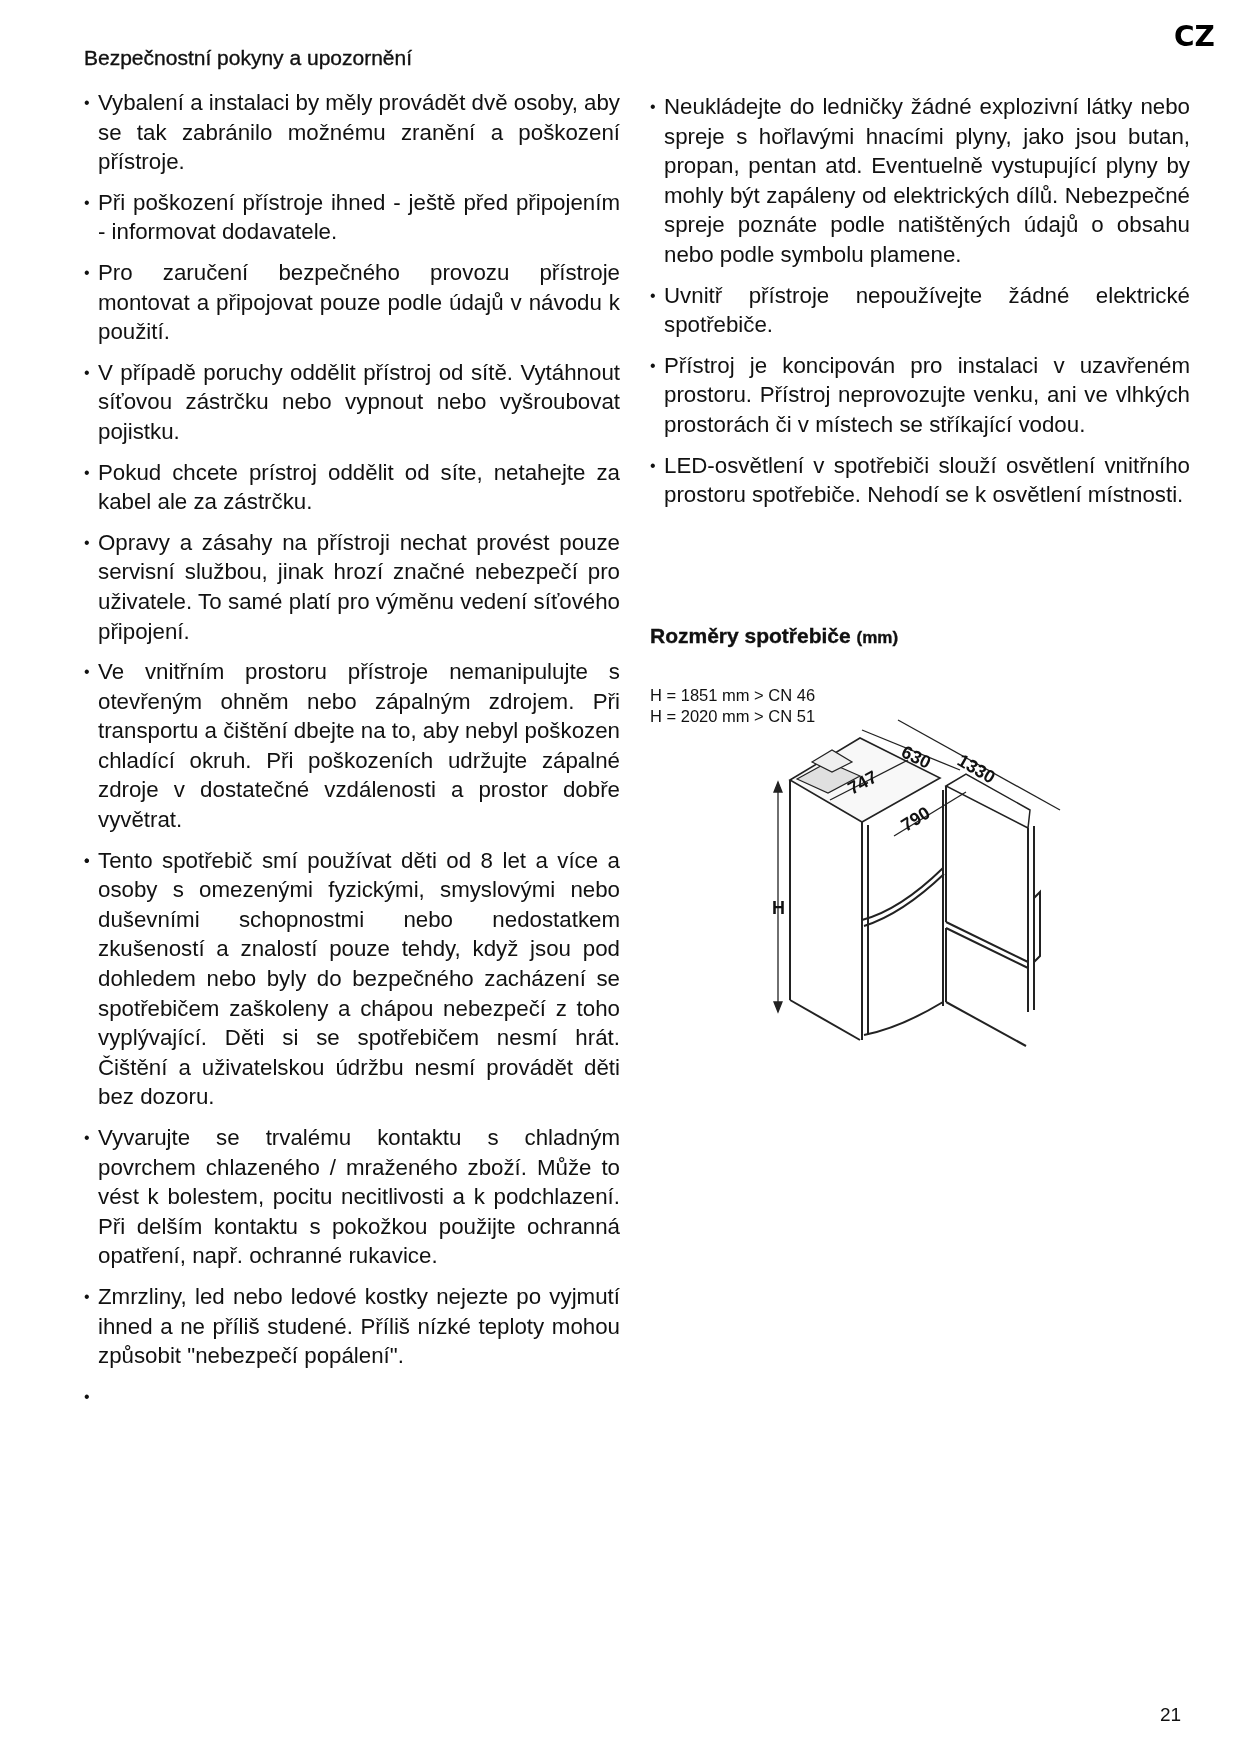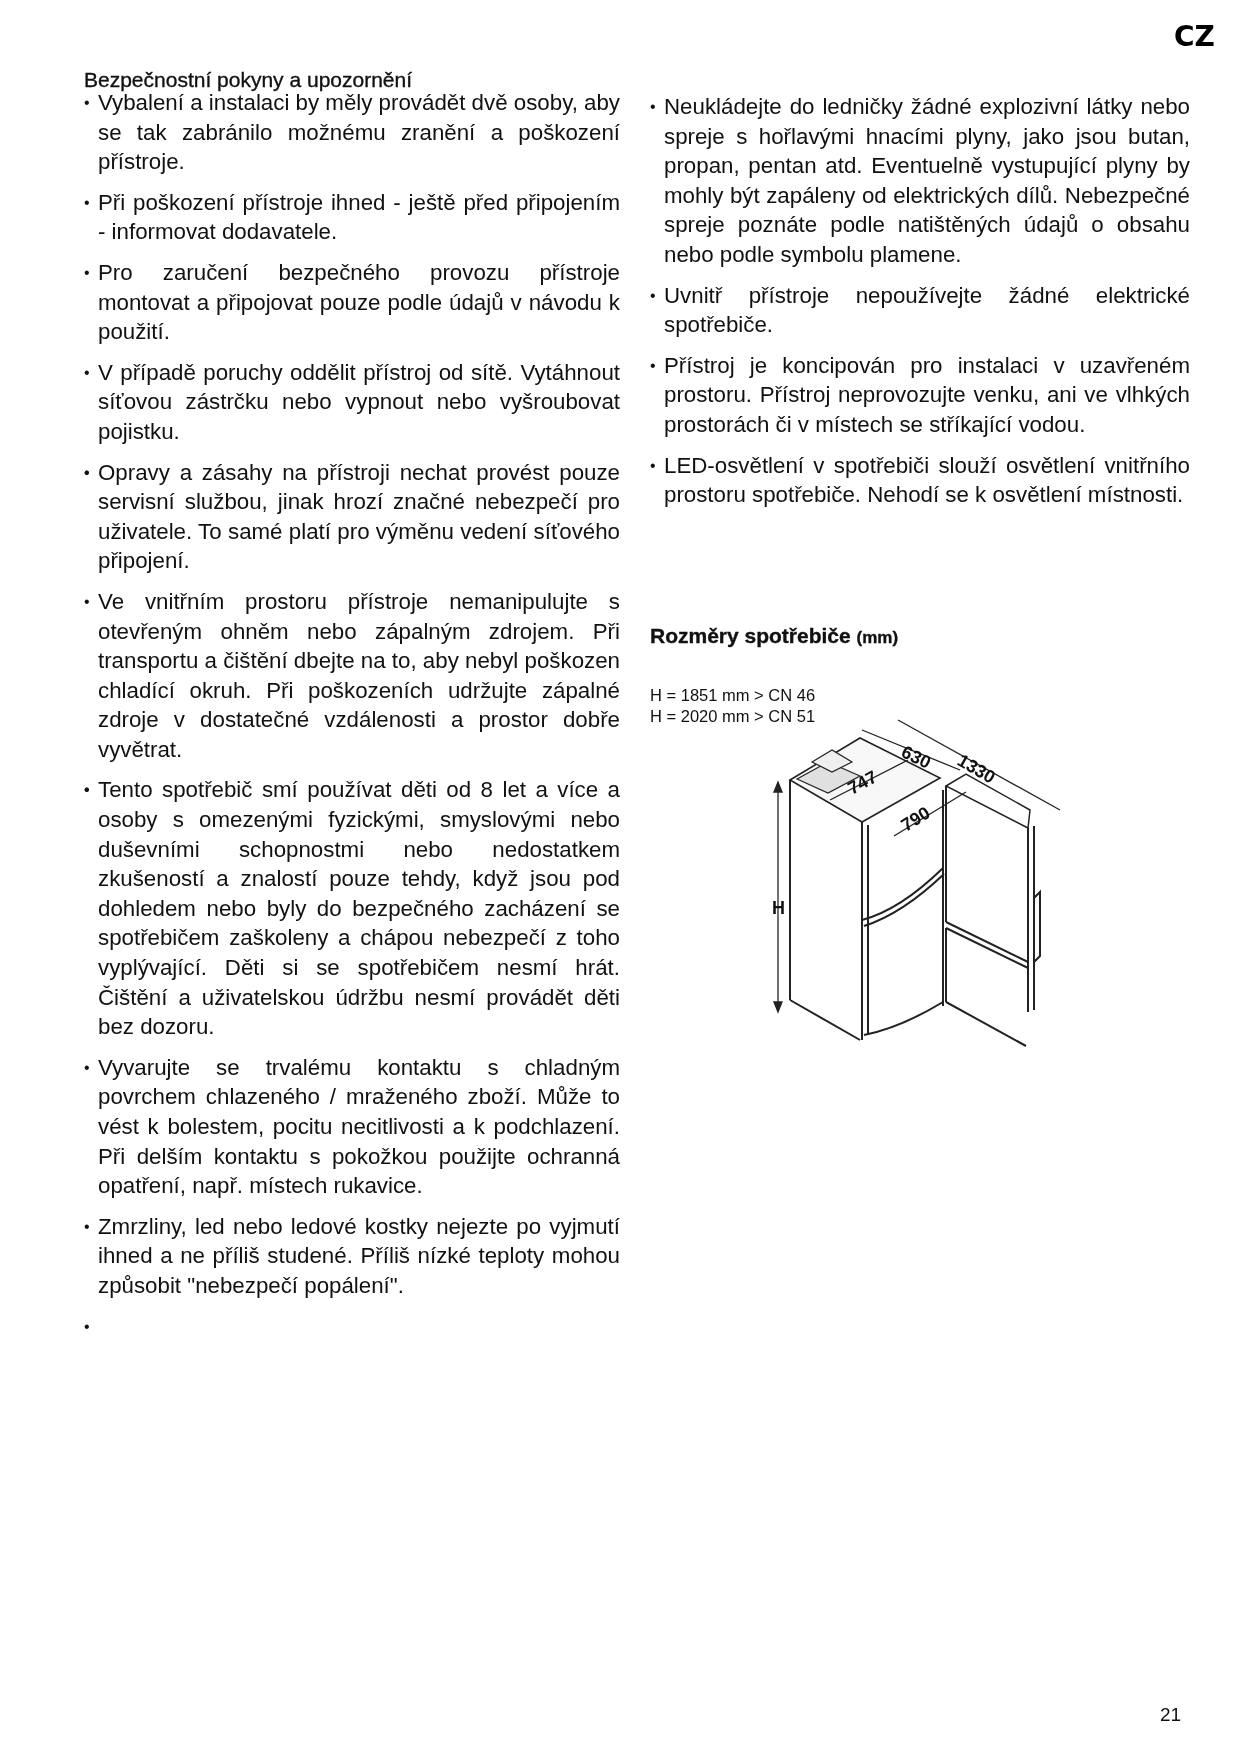--- a/index.html
+++ b/index.html
@@ -98,32 +98,32 @@
       left: 1160px;
       font-size: 19px;
     }
   </style>
 </head>
 <body>
 
 <div class="lang-badge">CZ</div>
 
 <div class="col col-left">
-  <h2 class="section-title" style="top:68px;left:0;">Bezpečnostní pokyny a upozornění</h2>
+  <h2 class="section-title" style="top:46px;left:0;">Bezpečnostní pokyny a upozornění</h2>
   <ul class="bullets" style="top:88px;left:0;width:536px;">
     <li class="bullet"><span class="dot">•</span><span>Vybalení a instalaci by měly provádět dvě osoby, aby se tak zabránilo možnému zranění a poškození přístroje.</span></li>
     <li class="bullet"><span class="dot">•</span><span>Při poškození přístroje ihned - ještě před připojením - informovat dodavatele.</span></li>
     <li class="bullet"><span class="dot">•</span><span>Pro zaručení bezpečného provozu přístroje montovat a připojovat pouze podle údajů v návodu k použití.</span></li>
     <li class="bullet"><span class="dot">•</span><span>V případě poruchy oddělit přístroj od sítě. Vytáhnout síťovou zástrčku nebo vypnout nebo vyšroubovat pojistku.</span></li>
-    <li class="bullet"><span class="dot">•</span></li>
+    <li class="bullet"><span class="dot">•</span><span>Pokud chcete prístroj oddělit od síte, netahejte za kabel ale za zástrčku.</span></li>
     <li class="bullet"><span class="dot">•</span><span>Opravy a zásahy na přístroji nechat provést pouze servisní službou, jinak hrozí značné nebezpečí pro uživatele. To samé platí pro výměnu vedení síťového připojení.</span></li>
     <li class="bullet"><span class="dot">•</span><span>Ve vnitřním prostoru přístroje nemanipulujte s otevřeným ohněm nebo zápalným zdrojem. Při transportu a čištění dbejte na to, aby nebyl poškozen chladící okruh. Při poškozeních udržujte zápalné zdroje v dostatečné vzdálenosti a prostor dobře vyvětrat.</span></li>
     <li class="bullet"><span class="dot">•</span></li>
     <li class="bullet"><span class="dot">•</span><span>Tento spotřebič smí používat děti od 8 let a více a osoby s omezenými fyzickými, smyslovými nebo duševními schopnostmi nebo nedostatkem zkušeností a znalostí pouze tehdy, když jsou pod dohledem nebo byly do bezpečného zacházení se spotřebičem zaškoleny a chápou nebezpečí z toho vyplývající. Děti si se spotřebičem nesmí hrát. Čištění a uživatelskou údržbu nesmí provádět děti bez dozoru.</span></li>
-    <li class="bullet"><span class="dot">•</span><span>Vyvarujte se trvalému kontaktu s chladným povrchem chlazeného / mraženého zboží. Může to vést k bolestem, pocitu necitlivosti a k podchlazení. Při delším kontaktu s pokožkou použijte ochranná opatření, např. místech rukavice.</span></li>
+    <li class="bullet"><span class="dot">•</span><span>Vyvarujte se trvalému kontaktu s chladným povrchem chlazeného / mraženého zboží. Může to vést k bolestem, pocitu necitlivosti a k podchlazení. Při delším kontaktu s pokožkou použijte ochranná opatření, např. ochranné rukavice.</span></li>
     <li class="bullet"><span class="dot">•</span><span>Zmrzliny, led nebo ledové kostky nejezte po vyjmutí ihned a ne příliš studené. Příliš nízké teploty mohou způsobit "nebezpečí popálení".</span></li>
     <li class="bullet"><span class="dot">•</span></li>
   </ul>
 </div>
 
 <div class="col col-right">
   <ul class="bullets" style="top:92px;left:0;width:540px;">
     <li class="bullet"><span class="dot">•</span><span>Neukládejte do ledničky žádné explozivní látky nebo spreje s hořlavými hnacími plyny, jako jsou butan, propan, pentan atd. Eventuelně vystupující plyny by mohly být zapáleny od elektrických dílů. Nebezpečné spreje poznáte podle natištěných údajů o obsahu nebo podle symbolu plamene.</span></li>
     <li class="bullet"><span class="dot">•</span><span>Uvnitř přístroje nepoužívejte žádné elektrické spotřebiče.</span></li>
     <li class="bullet"><span class="dot">•</span><span>Přístroj je koncipován pro instalaci v uzavřeném prostoru. Přístroj neprovozujte venku, ani ve vlhkých prostorách či v místech se stříkající vodou.</span></li>

